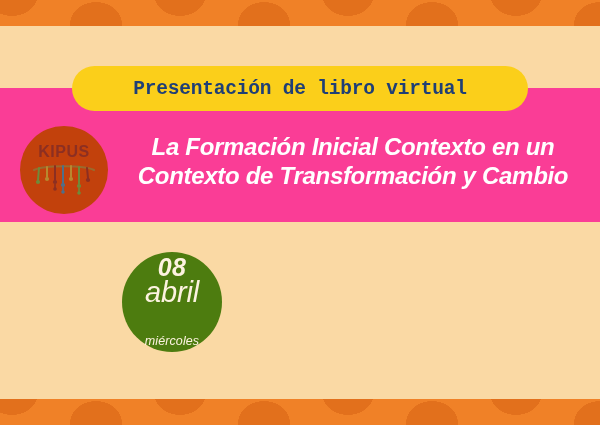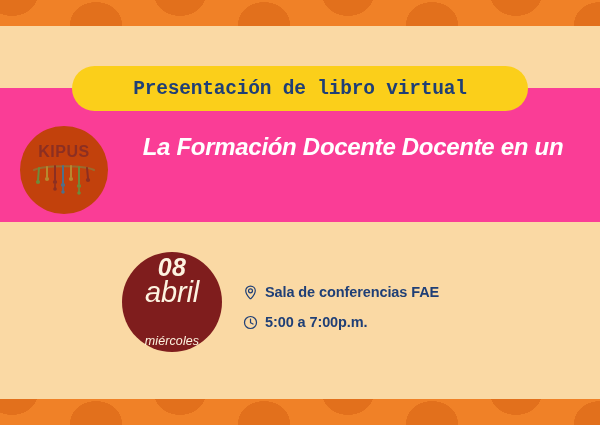--- a/index.html
+++ b/index.html
@@ -106,21 +106,21 @@
   }
 
   
   .date-circle {
     position: absolute;
     left: 122px;
     top: 252px;
     width: 100px;
     height: 100px;
     border-radius: 50%;
-    background: #7f1d1d;
+    background: #4d7c0f;
     display: flex;
     flex-direction: column;
     align-items: center;
     justify-content: center;
     z-index: 4;
   }
   .date-day {
     color: #fdf3e0;
     font-size: 25px;
     line-height: 24px;
@@ -215,44 +215,26 @@
         <circle cx="35" cy="53" r="1.8" fill="#4f6f8a"></circle>
         <circle cx="51" cy="54" r="1.8" fill="#6f8a3a"></circle>
         <path d="M27 45 L27 49" stroke="#8c2f22" stroke-width="1.6"></path>
         <path d="M35 48 L35 52" stroke="#4f6f8a" stroke-width="1.6"></path>
         <path d="M51 49 L51 53" stroke="#6f8a3a" stroke-width="1.6"></path>
       </g>
     </svg>
   </div>
 
   <div class="title-block">
-    <div class="title-line">La Formación Docente Docente en un</div>
+    <div class="title-line">La Formación Inicial Contexto en un</div>
+    <div class="title-line">Contexto de Transformación y Cambio</div>
   </div>
 
   <div class="date-circle">
     <div class="date-day">08</div>
     <div class="date-month">abril</div>
     <div class="date-weekday">miércoles</div>
   </div>
 
-  <div class="info-block">
-
-    <div class="info-row">
-      <svg class="info-icon" viewBox="0 0 16 16">
-        <path d="M8 1.2 C5.1 1.2 2.9 3.4 2.9 6.2 c0 3.4 4.2 7.8 4.4 8 a1 1 0 0 0 1.4 0 c0.2-0.2 4.4-4.6 4.4-8 C13.1 3.4 10.9 1.2 8 1.2 z" fill="none" stroke="#1f3f76" stroke-width="1.3"></path>
-        <circle cx="8" cy="6.2" r="2.1" fill="none" stroke="#1f3f76" stroke-width="1.3"></circle>
-      </svg>
-      <span class="info-text">Sala de conferencias FAE</span>
-    </div>
-
-    <div class="info-row">
-      <svg class="info-icon" viewBox="0 0 16 16">
-        <circle cx="8" cy="8" r="6.4" fill="none" stroke="#1f3f76" stroke-width="1.3"></circle>
-        <path d="M8 4.3 L8 8.2 L10.7 9.6" fill="none" stroke="#1f3f76" stroke-width="1.3" stroke-linecap="round" stroke-linejoin="round"></path>
-      </svg>
-      <span class="info-text">5:00 a 7:00p.m.</span>
-    </div>
-
-  </div>
 
   <div class="band-orange bottom"></div>
 
 </div>
 
 </body></html>

